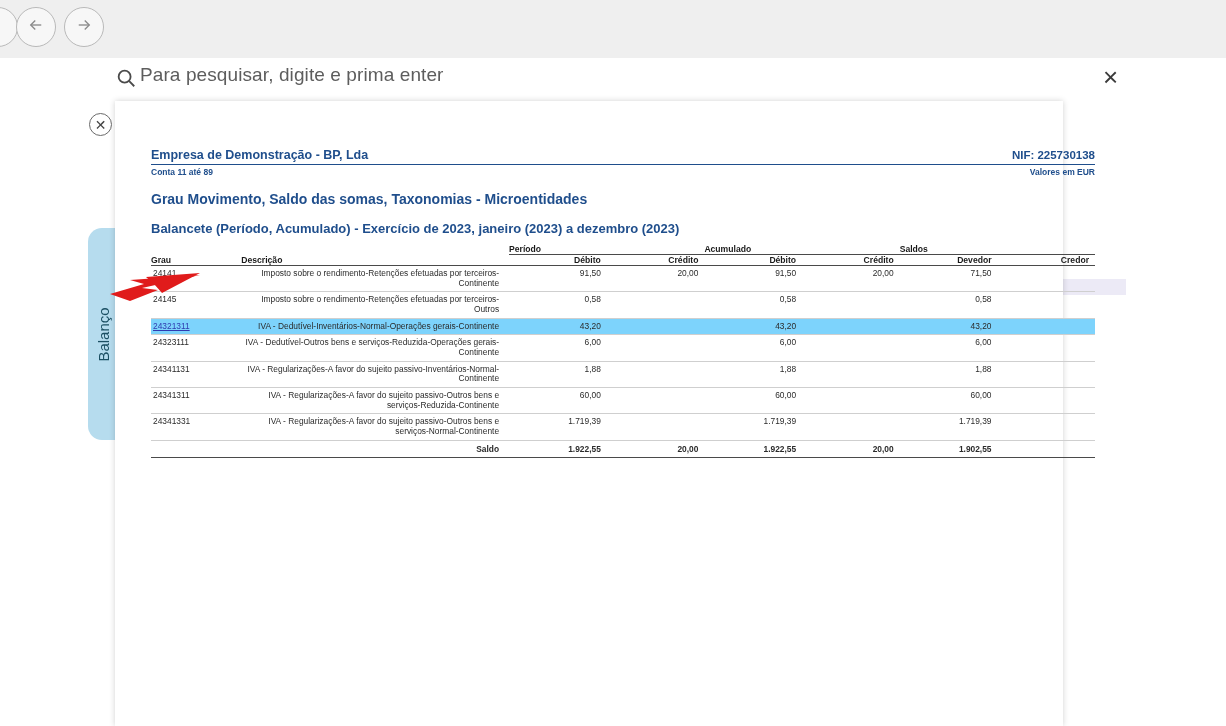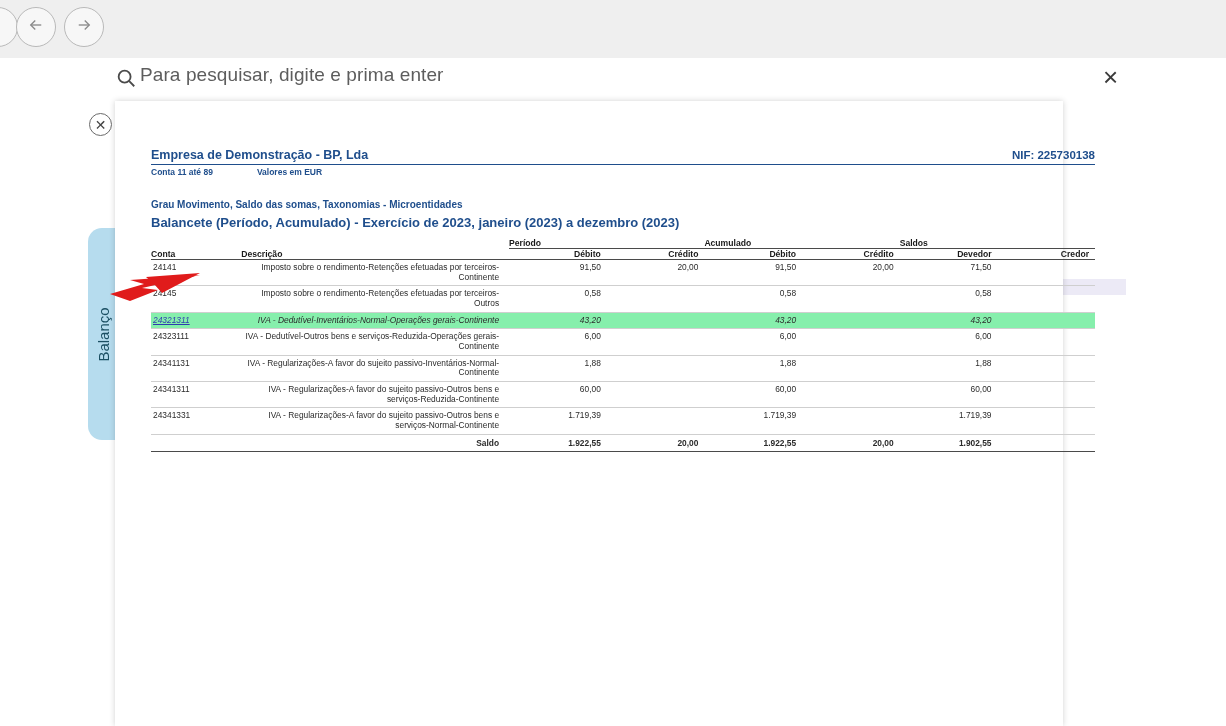--- a/index.html
+++ b/index.html
@@ -157,45 +157,44 @@
     color: #1f4e8c;
     margin-left: 22px;
   }
   .hr-blue {
     border: 0;
     border-top: 1px solid #1f4e8c;
     margin: 2px 0 2px 0;
   }
   .sub-row {
     display: flex;
-    justify-content: flex-start;
+    justify-content: space-between;
     align-items: baseline;
-    gap: 44px;
   }
   .sub-left {
     font-size: 8.5px;
     font-weight: bold;
     color: #1f4e8c;
   }
   .sub-right {
     font-size: 8.5px;
     font-weight: bold;
     color: #1f4e8c;
   }
   .criteria {
-    font-size: 10px;
-    font-weight: bold;
-    color: #1f4e8c;
-    margin-top: 22px;
+    font-size: 14px;
+    font-weight: bold;
+    color: #1f4e8c;
+    margin-top: 14px;
   }
   .title {
     font-size: 13px;
     font-weight: bold;
     color: #1f4e8c;
-    margin-top: 5px;
+    margin-top: 14px;
     margin-bottom: 8px;
   }
 
   table.balancete {
     width: 944px;
     border-collapse: collapse;
     font-size: 8.4px;
     color: #2b2b2b;
   }
   table.balancete td, table.balancete th {
@@ -226,22 +225,21 @@
   tbody tr.data td {
     border-bottom: 1px solid #cfcfcf;
     padding: 3px 0 3px 0;
     line-height: 1.15;
   }
   td.c-conta { width: 92px; padding-left: 2px !important; }
   td.c-desc  { width: 272px; padding-right: 10px !important; text-align: right; }
   td.num { text-align: right; padding-right: 6px !important; width: 96px; }
 
   tr.highlight td {
-    background: #86efac;
-    font-style: italic;
+    background: #7dd3fc;
   }
   tr.highlight td.c-conta a {
     color: #2f3bb0;
     text-decoration: underline;
   }
 
   tr.total td {
     font-weight: bold;
     border-top: 1px solid #4a4a4a;
     border-bottom: 1px solid #4a4a4a;
@@ -328,21 +326,21 @@
     <table class="balancete">
       <thead>
         <tr class="grp-row">
           <th class="nogrp"></th>
           <th class="nogrp"></th>
           <th class="grp" colspan="2">Período</th>
           <th class="grp" colspan="2">Acumulado</th>
           <th class="grp" colspan="2">Saldos</th>
         </tr>
         <tr class="hdr-row">
-          <th class="l">Conta</th>
+          <th class="l">Grau</th>
           <th class="l">Descrição</th>
           <th class="r">Débito</th>
           <th class="r">Crédito</th>
           <th class="r">Débito</th>
           <th class="r">Crédito</th>
           <th class="r">Devedor</th>
           <th class="r">Credor</th>
         </tr>
       </thead>
       <tbody>

